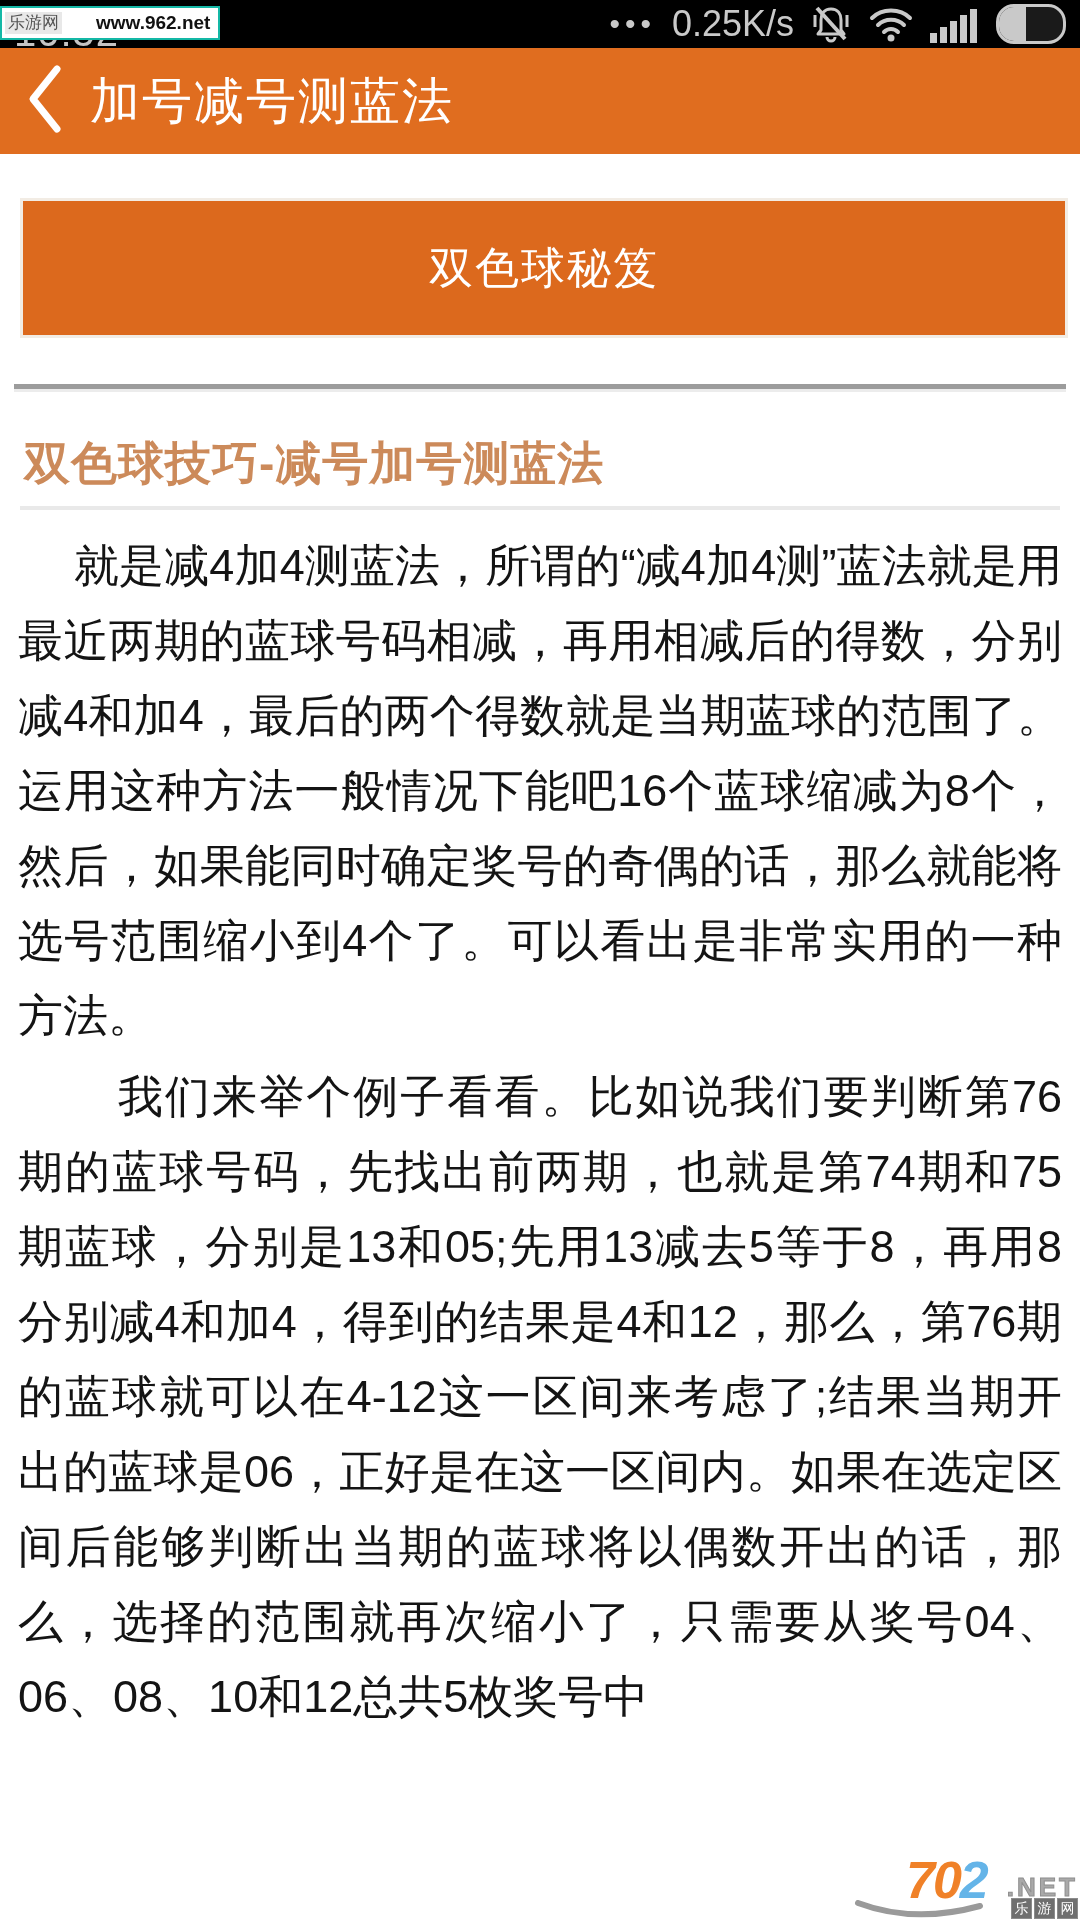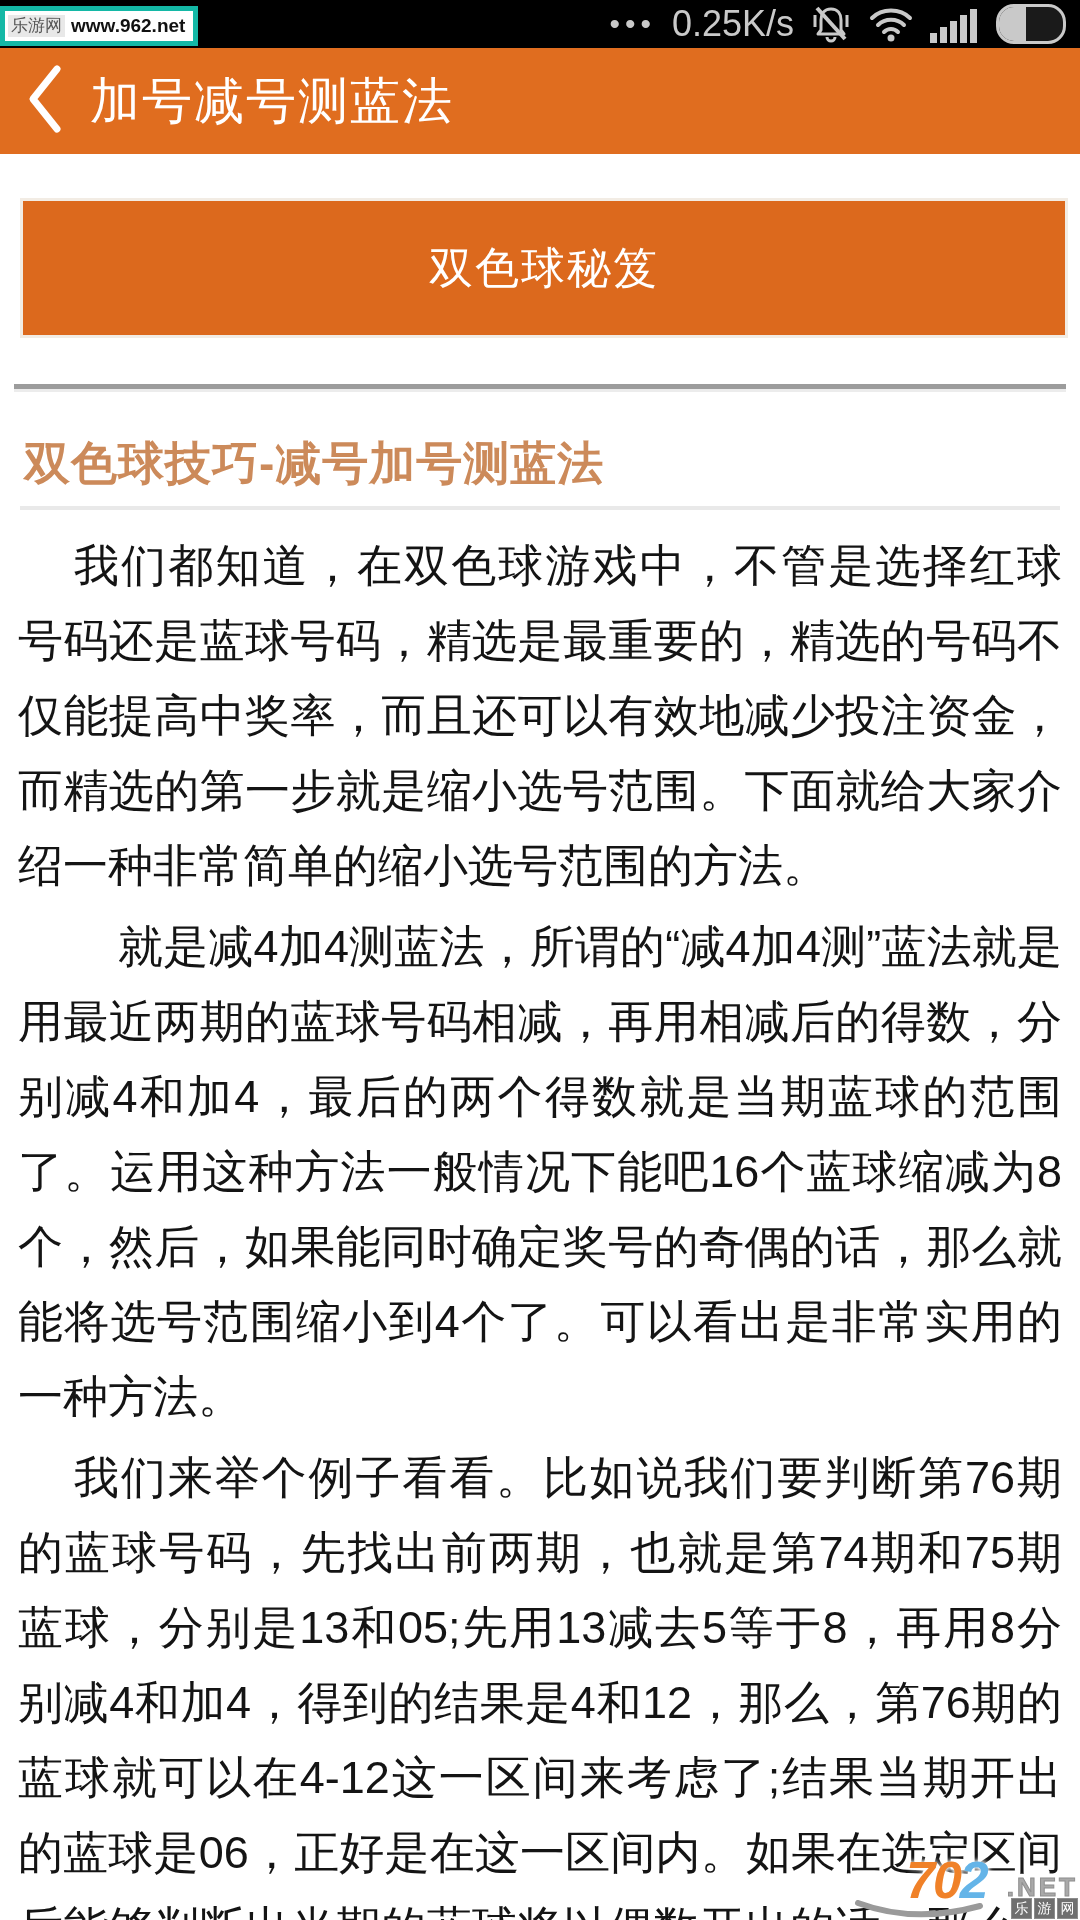--- a/index.html
+++ b/index.html
@@ -28,29 +28,29 @@
   .sb-speed{font-size:36px;color:#c9c9c9;}
   .sb-icon{display:flex;align-items:center;}
   .battery{
     width:64px;height:34px;border:3px solid #c9c9c9;border-radius:18px;
     overflow:hidden;position:relative;background:#1a1a1a;
   }
   .battery-fill{position:absolute;left:0;top:0;bottom:0;width:42%;background:#c9c9c9;}
   
   .wm-top{
     position:absolute;left:0px;top:6px;z-index:30;
-    background:#ffffff;border:5px solid #14b8a6;
+    background:#ffffff;border:2px solid #14b8a6;
     display:flex;align-items:center;gap:6px;
     padding:2px 8px 2px 3px;height:26px;
   }
   .wm-site{
     background:#e8e8e8;color:#555;font-size:17px;
     padding:1px 3px;line-height:20px;
   }
-  .wm-url{color:#111;font-size:19px;font-weight:bold;}
+  .wm-url{color:#111;font-size:19px;font-weight:bold;margin-left:28px;}
   
   .appbar{
     height:106px;background:#e06d1f;
     display:flex;align-items:center;color:#fff;
   }
   .back-btn{
     width:90px;height:100%;display:flex;align-items:center;justify-content:center;
     flex:0 0 auto;
   }
   .appbar-title{font-size:50px;color:#fff;letter-spacing:2px;}
@@ -172,21 +172,20 @@
   <span class="banner-label">双色球秘笈</span>
 </div>
 
 <div class="rule-dark"></div>
 
 <div class="article-heading">双色球技巧-减号加号测蓝法</div>
 
 <div class="rule-light"></div>
 
 <div class="article">
-  <p>我们都知道，在双色球游戏中，不管是选择红球号码还是蓝球号码，精选是最重要的，精选的号码不仅能提高中奖率，而且还可以有效地减少投注资金，而精选的第一步就是缩小选号范围。下面就给大家介绍一种非常简单的缩小选号范围的方法。</p>
   <p>就是减4加4测蓝法，所谓的“减4加4测”蓝法就是用最近两期的蓝球号码相减，再用相减后的得数，分别减4和加4，最后的两个得数就是当期蓝球的范围了。运用这种方法一般情况下能吧16个蓝球缩减为8个，然后，如果能同时确定奖号的奇偶的话，那么就能将选号范围缩小到4个了。可以看出是非常实用的一种方法。</p>
   <p>我们来举个例子看看。比如说我们要判断第76期的蓝球号码，先找出前两期，也就是第74期和75期蓝球，分别是13和05;先用13减去5等于8，再用8分别减4和加4，得到的结果是4和12，那么，第76期的蓝球就可以在4-12这一区间来考虑了;结果当期开出的蓝球是06，正好是在这一区间内。如果在选定区间后能够判断出当期的蓝球将以偶数开出的话，那么，选择的范围就再次缩小了，只需要从奖号04、06、08、10和12总共5枚奖号中</p>
 </div>
 
 <div class="wm-logo">
   <div class="wm-logo-row">
     <span class="logo-962"><span class="logo-9">70</span><span class="logo-2">2</span></span>
     <span class="logo-net">.NET</span>
   </div>
   <div class="wm-logo-sub">

